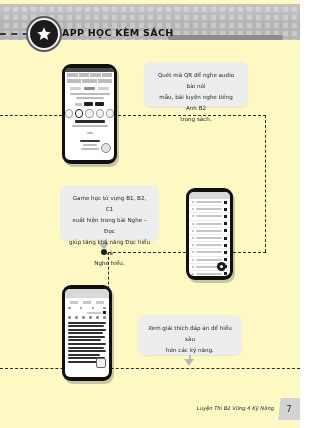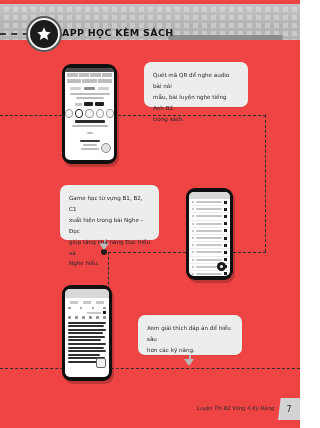--- a/index.html
+++ b/index.html
@@ -3,21 +3,21 @@
 <meta charset="utf-8">
 <style>
   html,body{margin:0;padding:0;background:#ffffff;}
   body{
     width:300px;height:428px;position:relative;overflow:hidden;
     font-family:"DejaVu Sans","Liberation Sans",sans-serif;
     color:#1a1a1a;
   }
 
   
-  #page{position:absolute;inset:0;background:#ef4444;}
+  #page{position:absolute;inset:0;background:#fef9c3;text-align:center;}
 
   
   .header-band{
     position:absolute;left:0;top:4px;width:300px;height:36px;
     background-color:#c9c9c9;
     background-image:
       linear-gradient(90deg,#b4b4b4 4px,transparent 4px),
       linear-gradient(180deg,#b4b4b4 3px,transparent 3px);
     background-size:9px 8px;
     background-position:0 0;

